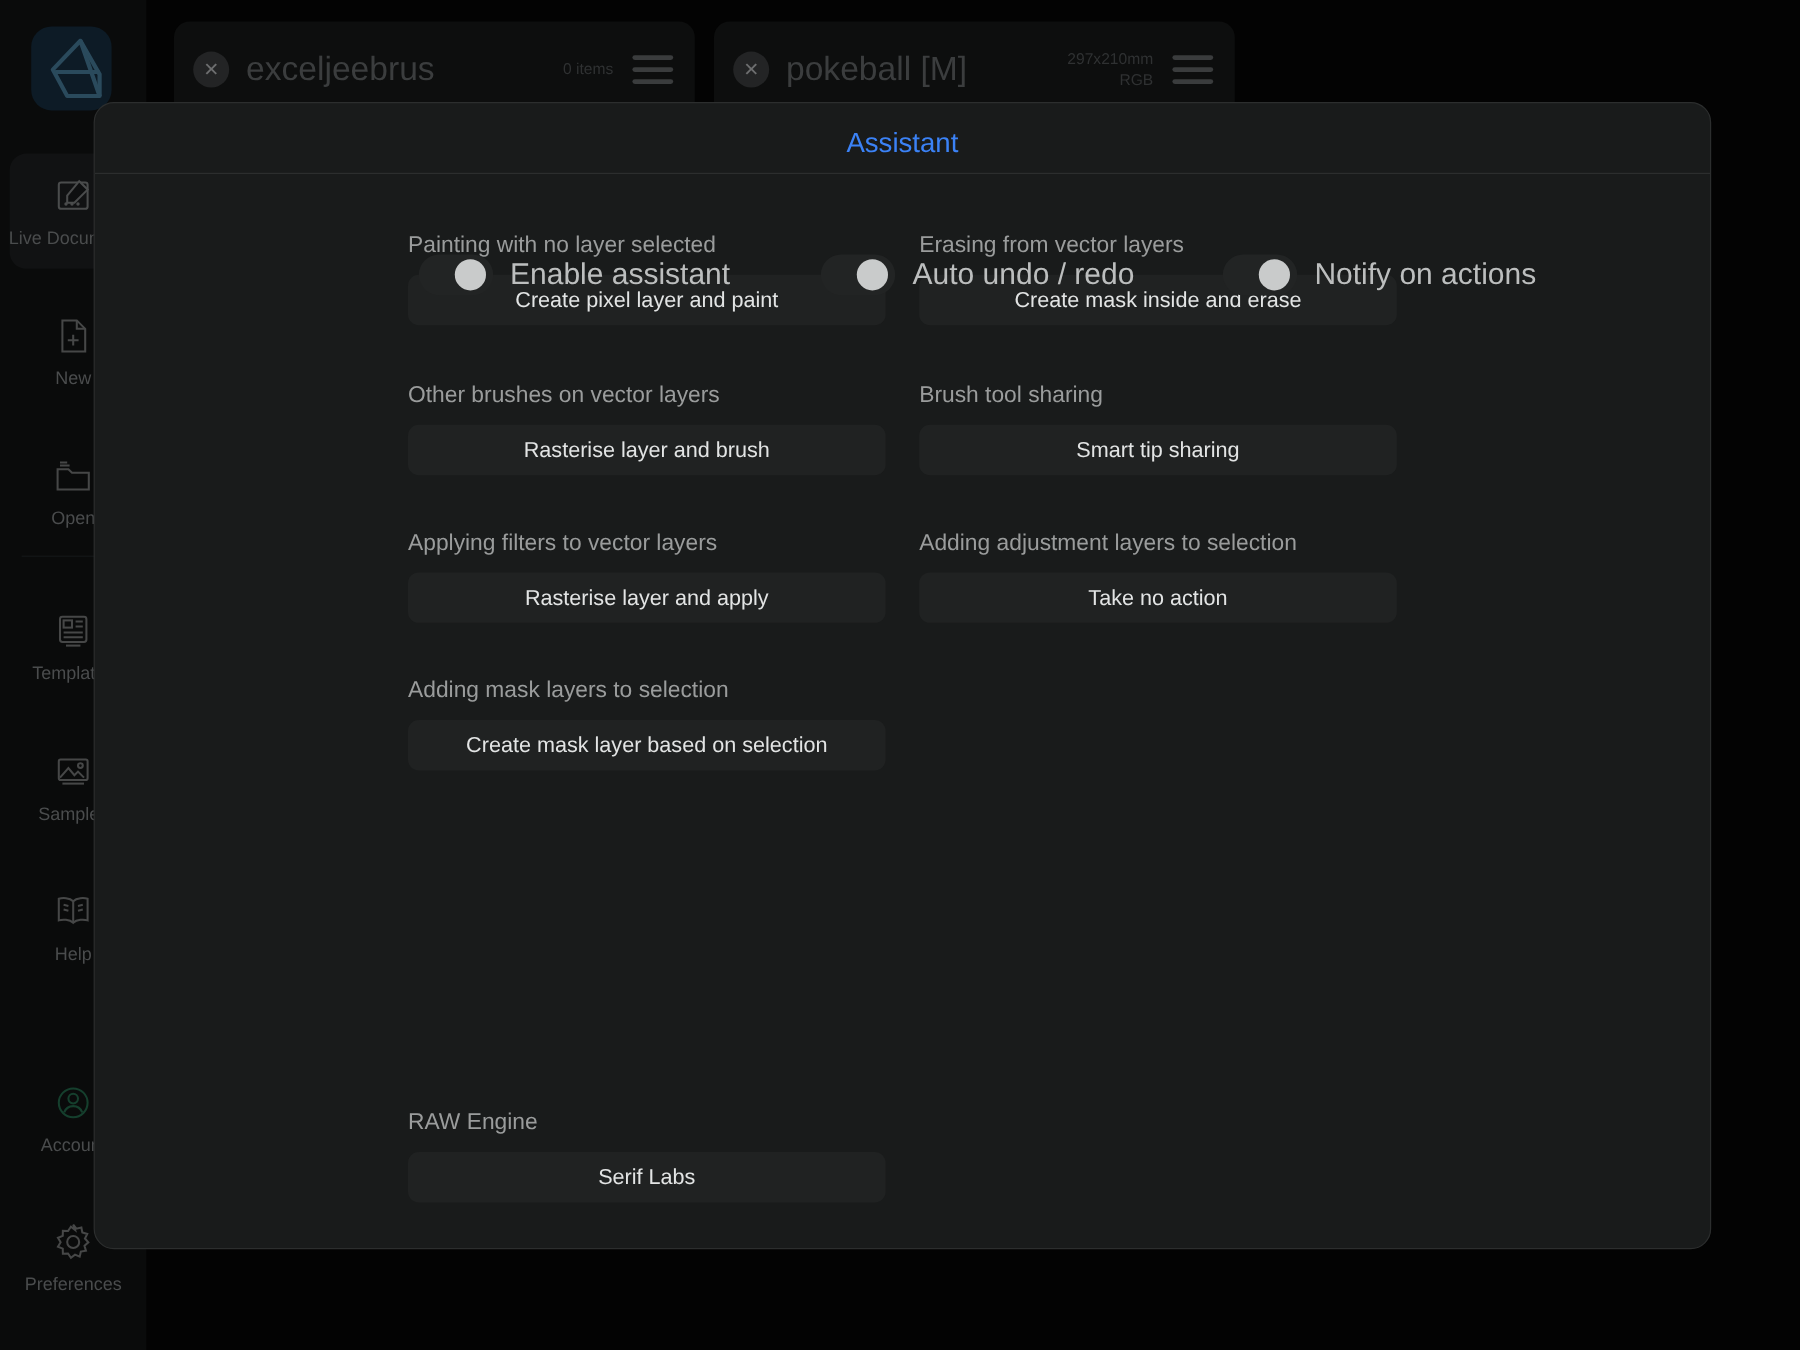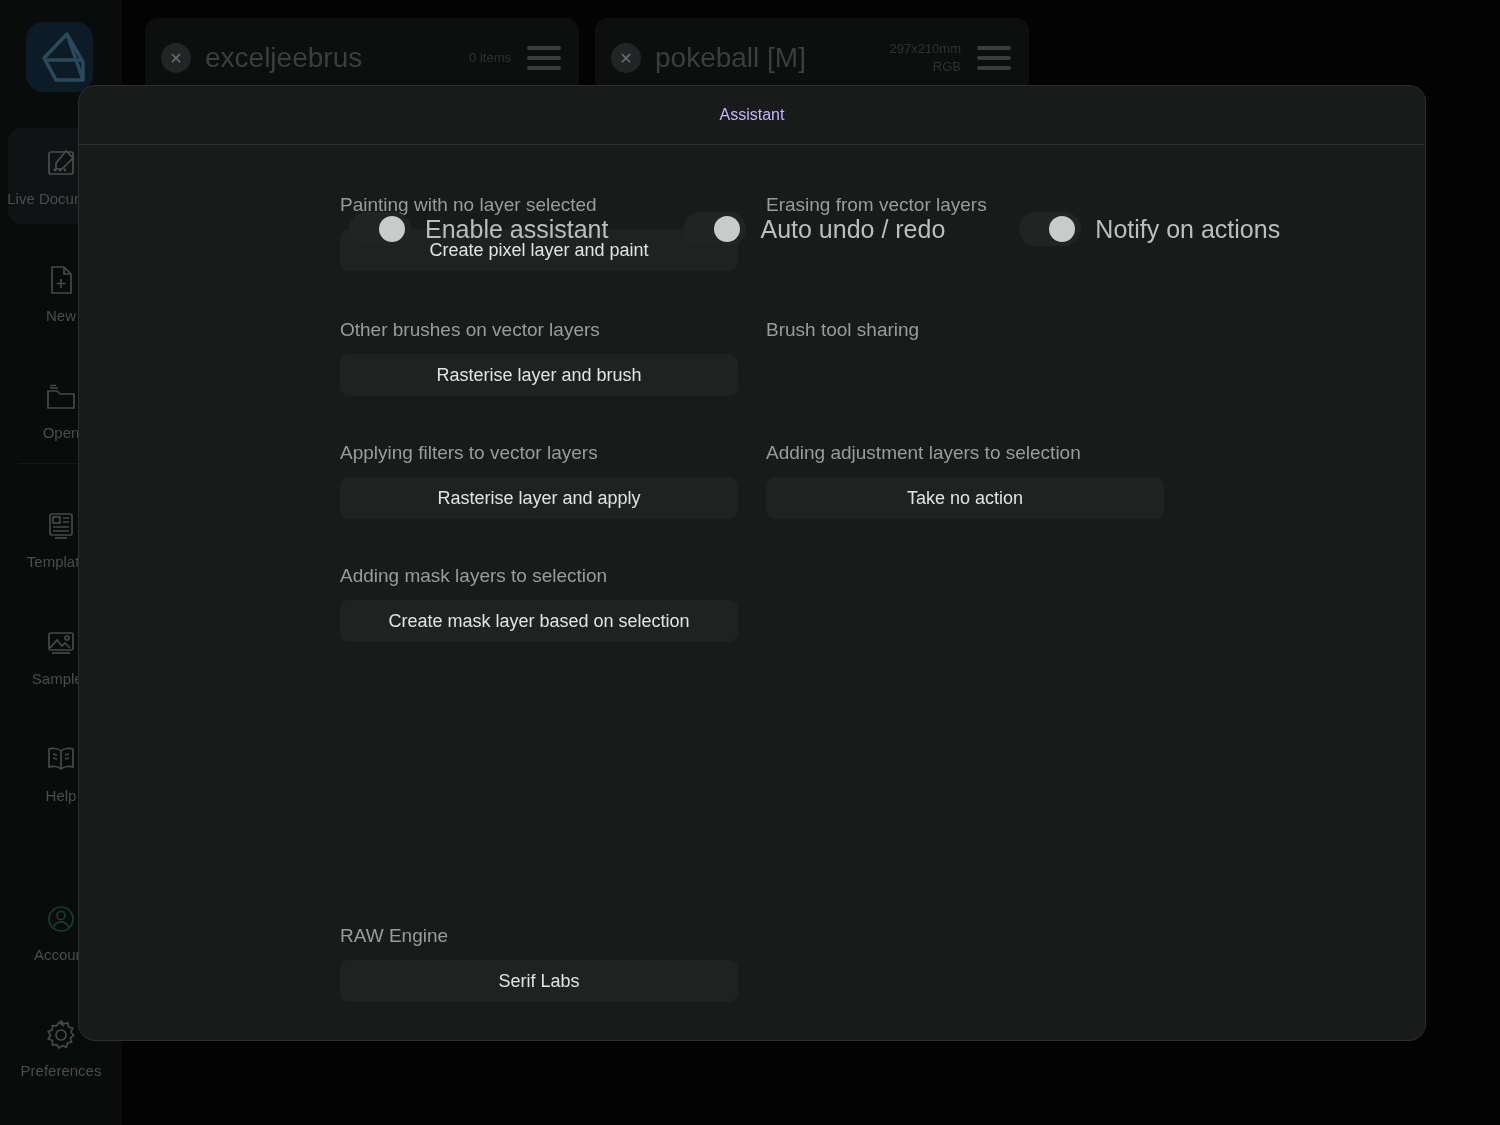--- a/index.html
+++ b/index.html
@@ -137,22 +137,22 @@
 
   .modal-header {
     position: relative;
     height: 59px;
     border-bottom: 1px solid #2c2e2e;
   }
   .modal-title {
     position: absolute;
     left: 0; right: 0; top: 20px;
     text-align: center;
-    font-size: 16px;
-    color: #c4b5fd;
+    font-size: 23px;
+    color: #3b82f6;
   }
 
   
   .toggle-row {
     position: absolute;
     left: 0; top: 127px;
     width: 1348px;
     height: 32px;
     display: flex;
     align-items: center;
@@ -410,29 +410,31 @@
     <div class="modal-body">
       <div class="grid">
 
         <div class="group g-c1 g-r1">
           <div class="group-label">Painting with no layer selected</div>
           <div class="pill">Create pixel layer and paint</div>
         </div>
 
         <div class="group g-c2 g-r1">
           <div class="group-label">Erasing from vector layers</div>
+          <div class="pill">Create mask inside and erase</div>
         </div>
 
         <div class="group g-c1 g-r2">
           <div class="group-label">Other brushes on vector layers</div>
           <div class="pill">Rasterise layer and brush</div>
         </div>
 
         <div class="group g-c2 g-r2">
           <div class="group-label">Brush tool sharing</div>
+          <div class="pill">Smart tip sharing</div>
         </div>
 
         <div class="group g-c1 g-r3">
           <div class="group-label">Applying filters to vector layers</div>
           <div class="pill">Rasterise layer and apply</div>
         </div>
 
         <div class="group g-c2 g-r3">
           <div class="group-label">Adding adjustment layers to selection</div>
           <div class="pill">Take no action</div>

